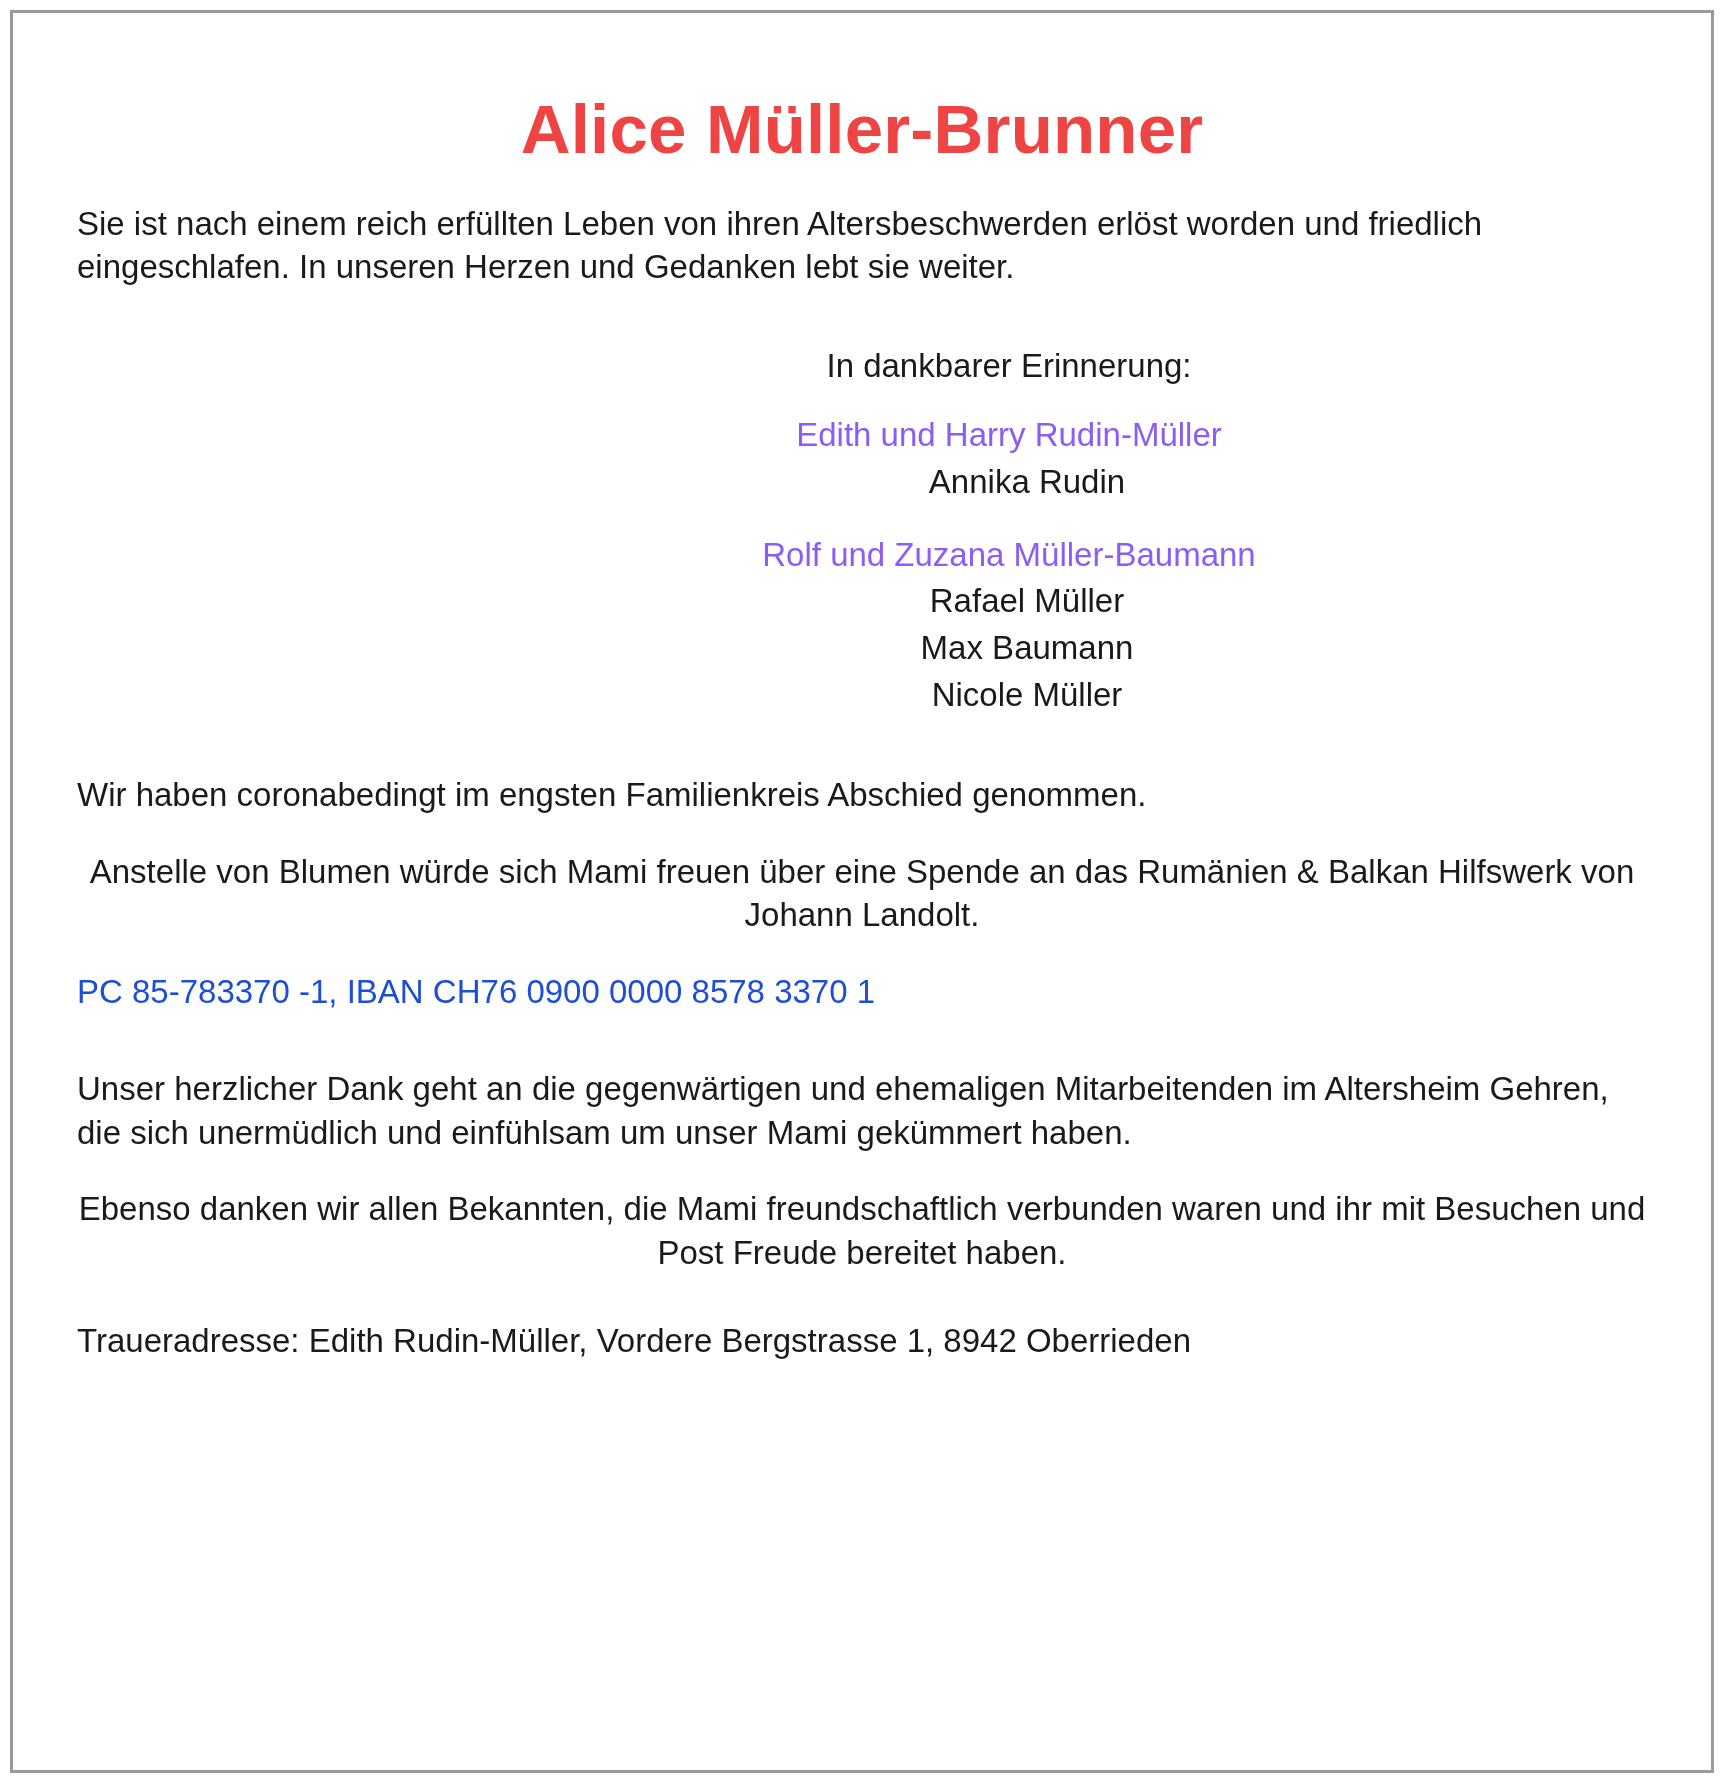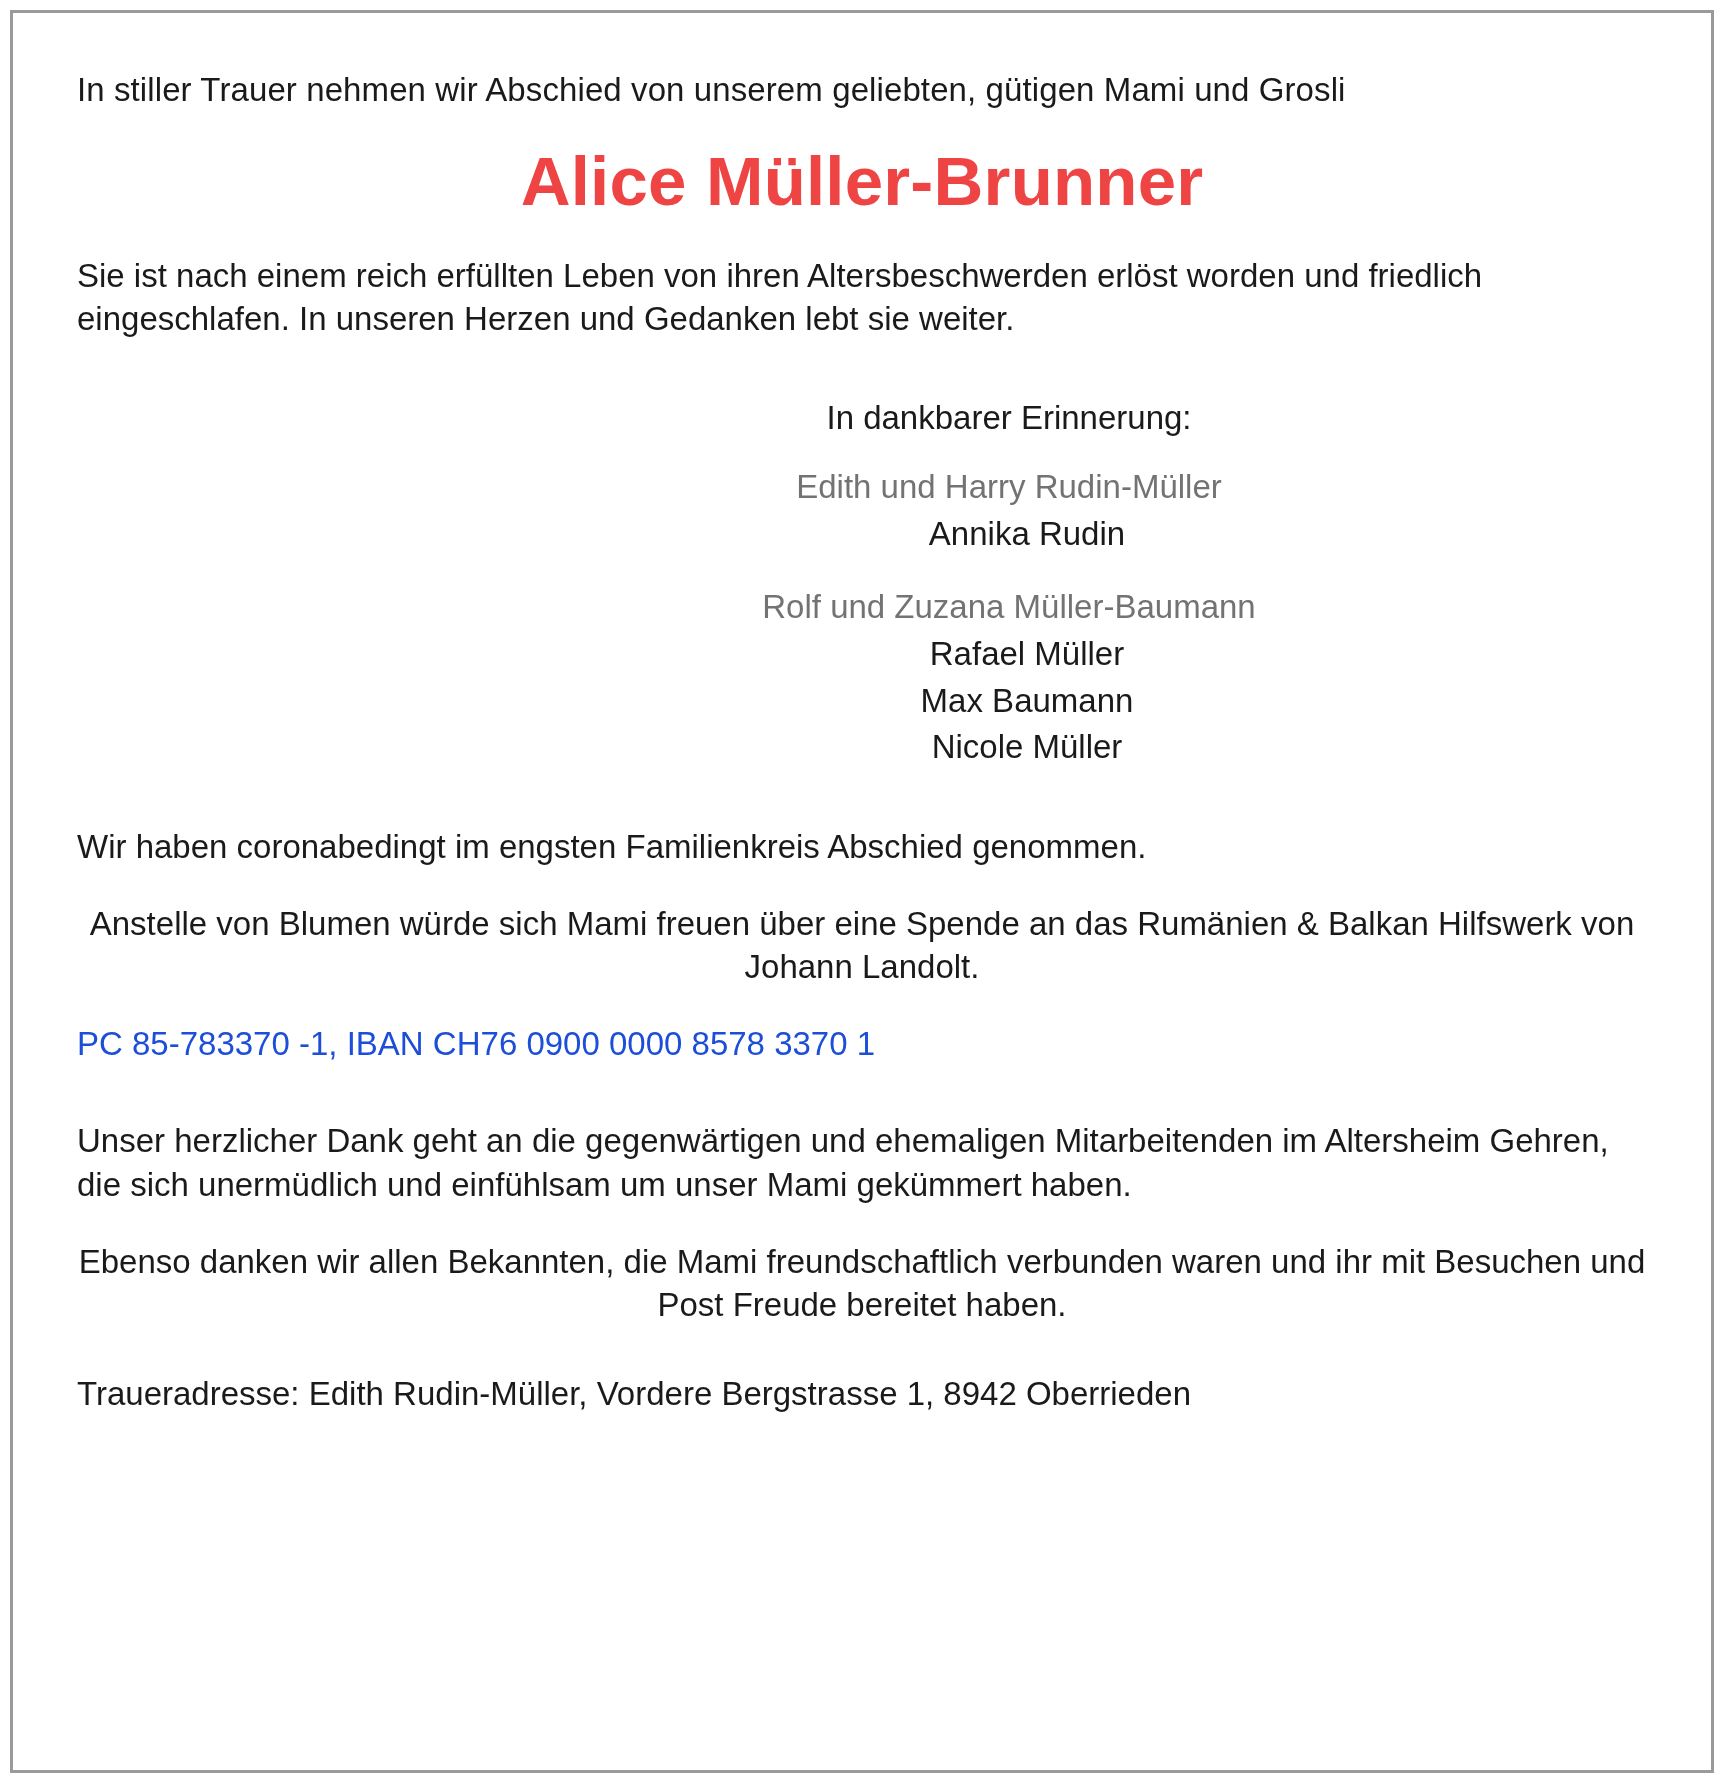--- a/index.html
+++ b/index.html
@@ -76,21 +76,21 @@
     font-size: 33px;
     line-height: 1.25;
     color: #1a1a1a;
   }
   .family-group {
     margin-top: 26px;
   }
   .family-head {
     font-size: 33px;
     line-height: 1.42;
-    color: #737373;
+    color: #8b5cf6;
   }
   .family-child {
     font-size: 33px;
     line-height: 1.42;
     color: #1a1a1a;
     padding-left: 36px;
   }
   .donation-line {
     font-size: 33px;
     line-height: 1.32;
@@ -102,21 +102,20 @@
     color: #1a1a1a;
     margin-top: 46px;
   }
 </style>
 </head>
 <body>
 
 <div class="page">
   <div class="obituary-card">
 
-    <p class="lead">In stiller Trauer nehmen wir Abschied von unserem geliebten, gütigen Mami und Grosli</p>
 
     <div class="name-block">
       <div class="deceased-name">Alice Müller-Brunner</div>
     </div>
 
     <p class="para">Sie ist nach einem reich erfüllten Leben von ihren Altersbeschwerden erlöst worden und friedlich eingeschlafen. In unseren Herzen und Gedanken lebt sie weiter.</p>
 
     <div class="family-block">
       <div class="family-intro">In dankbarer Erinnerung:</div>
 

